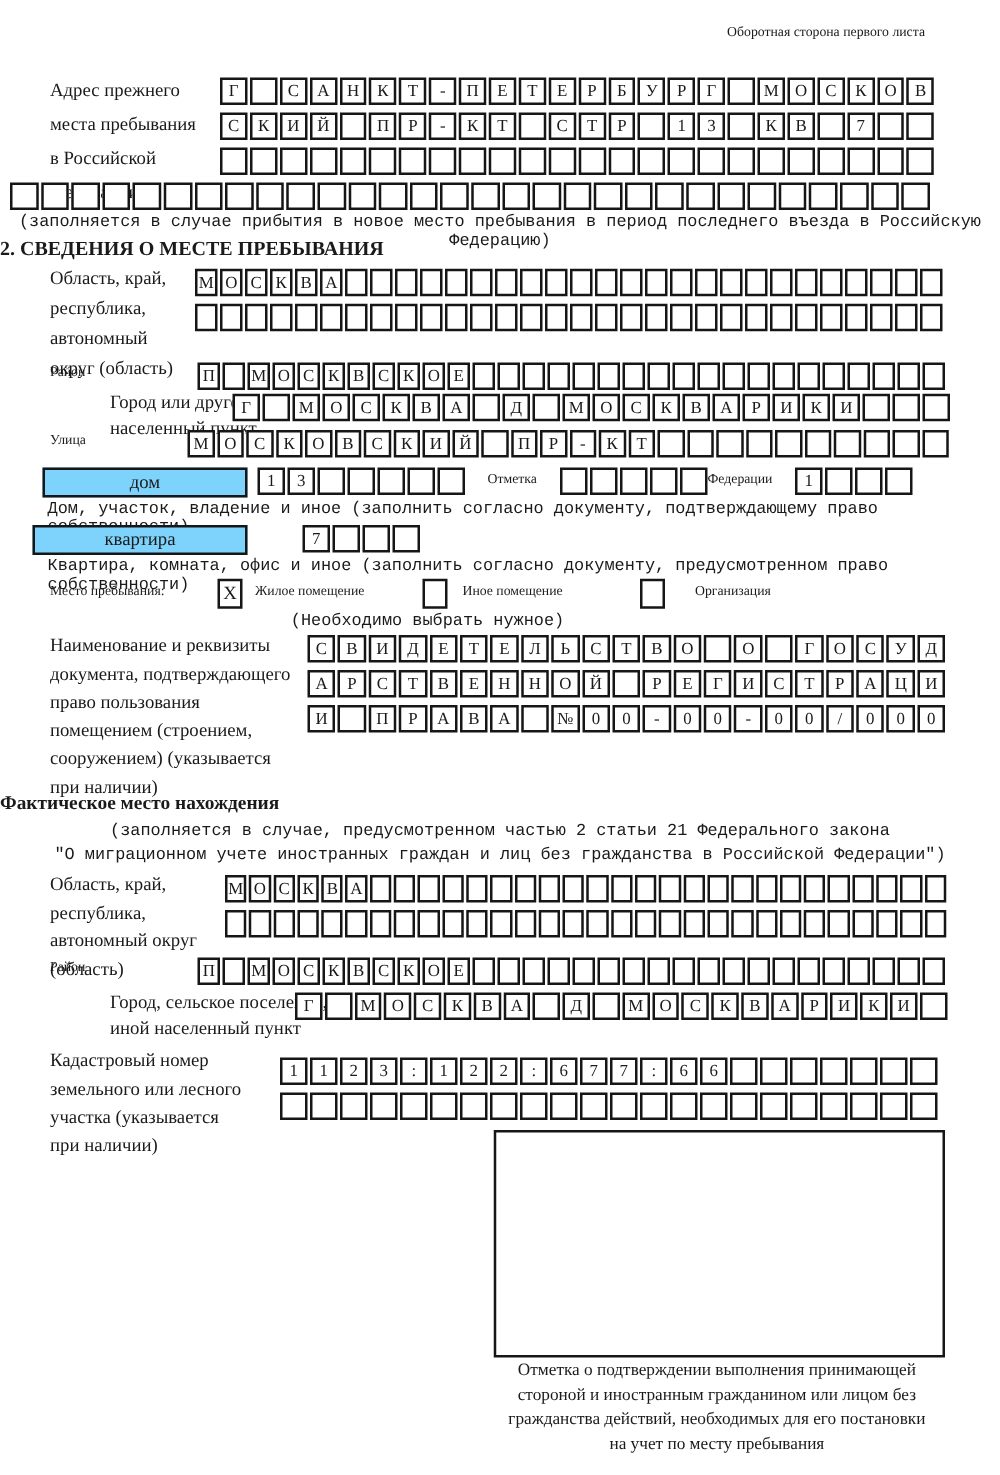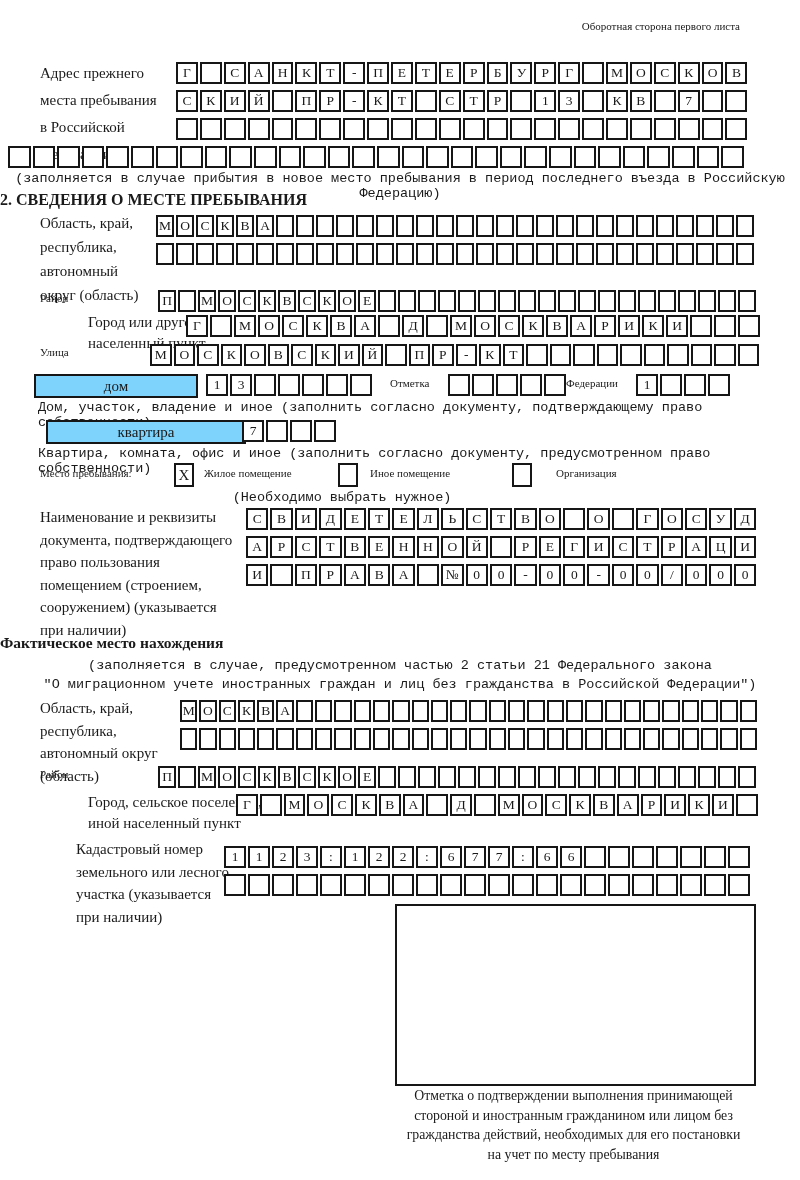--- a/index.html
+++ b/index.html
@@ -331,21 +331,21 @@
     </div>
   <div class="inl" style="left:566px;top:377px;">Федерации</div>
   <div class="row" style="left:636px;top:374px;--cw:22px;">
       <div class="cell">1</div>
       <div class="cell"></div>
       <div class="cell"></div>
       <div class="cell"></div>
     </div>
   <div class="note" style="left:38px;top:400px;">Дом, участок, владение и иное (заполнить согласно документу, подтверждающему право собственности)</div>
 
-  <div class="widebox" style="left:46px;top:420px;width:200px;">квартира</div>
+  <div class="widebox" style="left:26px;top:420px;width:172px;">квартира</div>
   <div class="row" style="left:242px;top:420px;--cw:22px;">
       <div class="cell">7</div>
       <div class="cell"></div>
       <div class="cell"></div>
       <div class="cell"></div>
     </div>
   <div class="note" style="left:38px;top:446px;">Квартира, комната, офис и иное (заполнить согласно документу, предусмотренном право собственности)</div>
 
   <div class="inl" style="left:40px;top:467px;">Место пребывания:</div>
   <div class="chk" style="left:174px;top:463px;">X</div>
@@ -559,21 +559,21 @@
       <div class="cell">К</div>
       <div class="cell">В</div>
       <div class="cell">А</div>
       <div class="cell">Р</div>
       <div class="cell">И</div>
       <div class="cell">К</div>
       <div class="cell">И</div>
       <div class="cell"></div>
     </div>
 
-  <div class="lbl lh22" style="left:40px;top:838px;width:180px;margin-left:36px;">Кадастровый номер
+  <div class="lbl lh22" style="left:40px;top:838px;width:180px;">Кадастровый номер
 земельного или лесного
 участка (указывается
 при наличии)</div>
   <div class="row" style="left:224px;top:846px;--cw:22px;">
       <div class="cell">1</div>
       <div class="cell">1</div>
       <div class="cell">2</div>
       <div class="cell">3</div>
       <div class="cell">:</div>
       <div class="cell">1</div>

